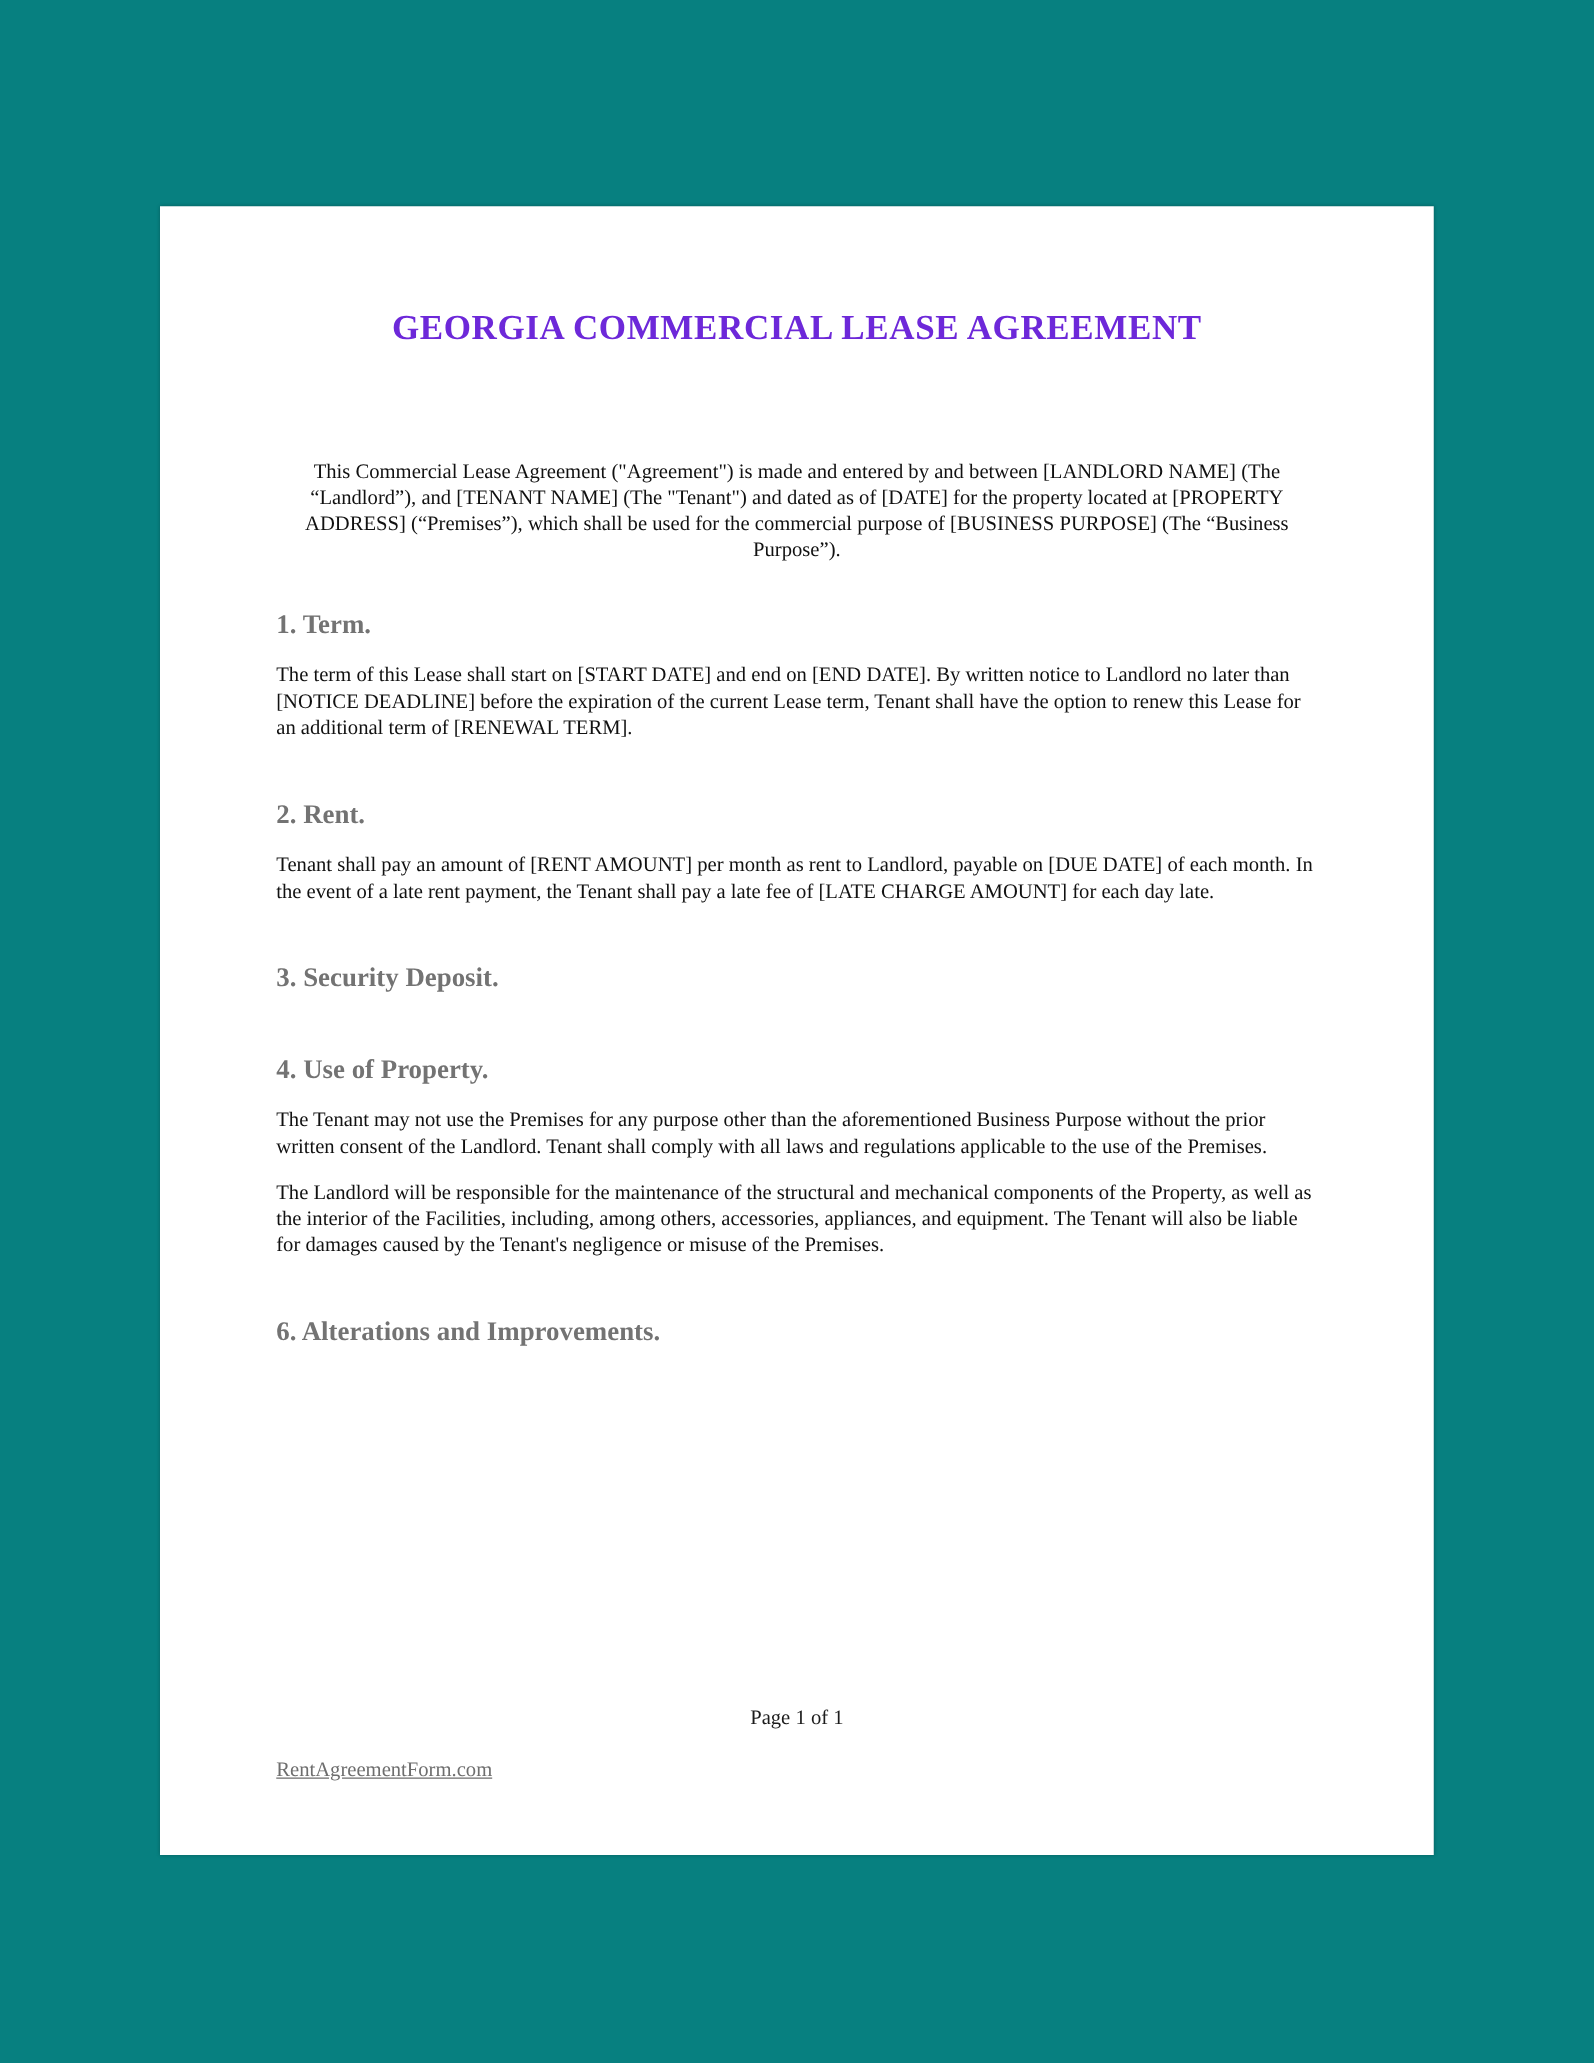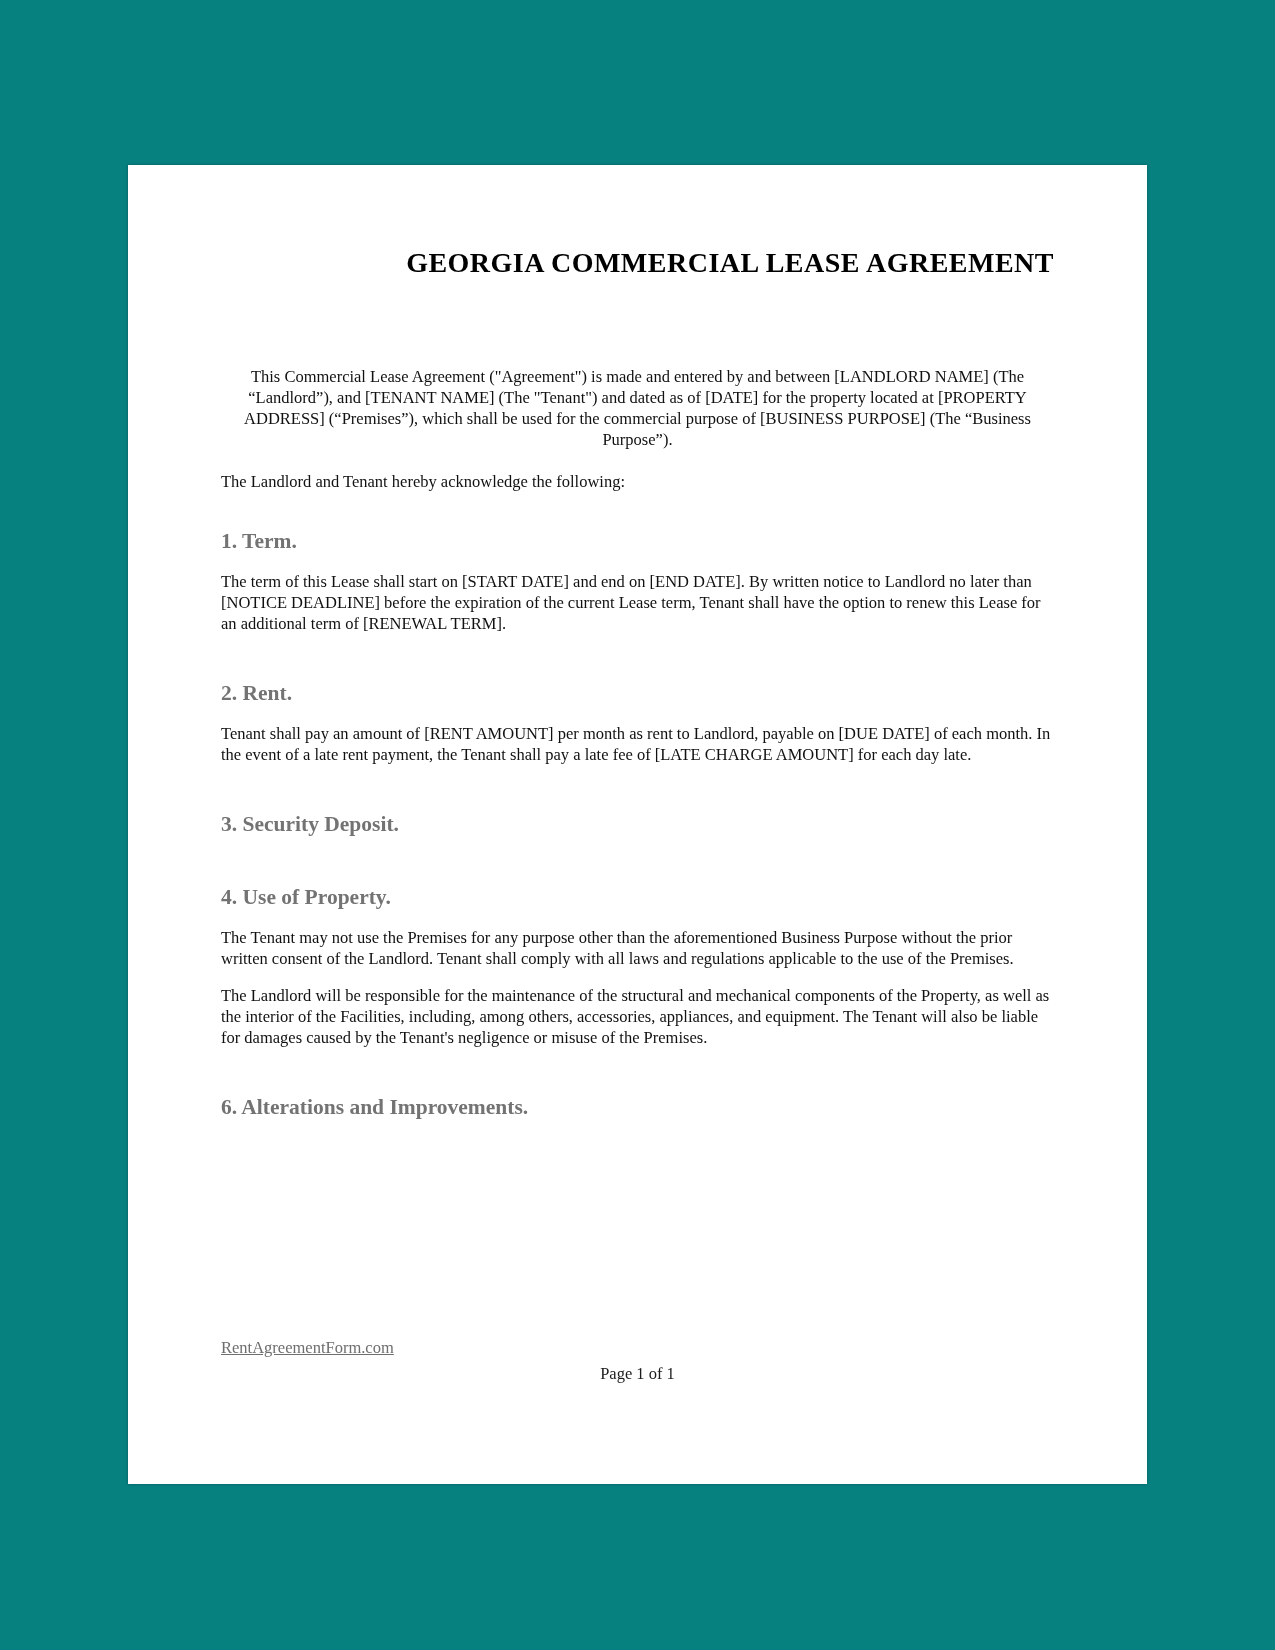--- a/index.html
+++ b/index.html
@@ -20,26 +20,26 @@
     width: 1019px;
     height: 1319px;
     background: #ffffff;
     box-shadow: 0 0 3px rgba(0,0,0,0.28);
     box-sizing: border-box;
     padding: 0 93px;
     color: #111111;
   }
   .doc-title {
     margin: 81px 0 0 0;
-    text-align: right;
+    text-align: center;
     font-size: 28px;
     line-height: 34px;
     font-weight: bold;
     letter-spacing: 0.5px;
-    color: #000000;
+    color: #6d28d9;
     white-space: nowrap;
   }
   .body-text {
     font-size: 16.5px;
     line-height: 21px;
     margin: 0;
     text-align: left;
   }
   .intro {
     margin-top: 86px;
@@ -67,38 +67,37 @@
     top: 1198px;
     width: 100%;
     text-align: center;
     font-size: 16.5px;
     line-height: 21px;
     color: #1c1c1c;
   }
   .site-link {
     position: absolute;
     left: 93px;
-    top: 1172px;
+    top: 1240px;
     font-size: 16.5px;
     line-height: 21px;
     color: #6e6e6e;
     text-decoration: underline;
     cursor: pointer;
   }
 </style>
 </head>
 <body>
 
 <div class="page">
 
   <h1 class="doc-title">GEORGIA COMMERCIAL LEASE AGREEMENT</h1>
 
   <p class="body-text intro">This Commercial Lease Agreement ("Agreement") is made and entered by and between  [LANDLORD NAME] (The “Landlord”), and [TENANT NAME] (The "Tenant") and dated as of [DATE] for the property located at [PROPERTY ADDRESS] (“Premises”), which shall be used for the commercial purpose of [BUSINESS PURPOSE] (The “Business Purpose”).</p>
 
-  <p class="body-text ack">The Landlord and Tenant hereby acknowledge the following:</p>
 
   <div id="sections">
   <div class="section-block">
     <h2 class="section-heading">1. Term.</h2>
     <p class="body-text section-para">The term of this Lease shall start on [START DATE] and end on [END DATE]. By written notice to Landlord no later than [NOTICE DEADLINE] before the expiration of the current Lease term, Tenant shall have the option to renew this Lease for an additional term of [RENEWAL TERM].</p>
   </div>
 
   <div class="section-block">
     <h2 class="section-heading">2. Rent.</h2>
     <p class="body-text section-para">Tenant shall pay an amount of [RENT AMOUNT] per month as rent to Landlord, payable on [DUE DATE] of each month. In the event of a late rent payment, the Tenant shall pay a late fee of [LATE CHARGE AMOUNT] for each day late.</p>

